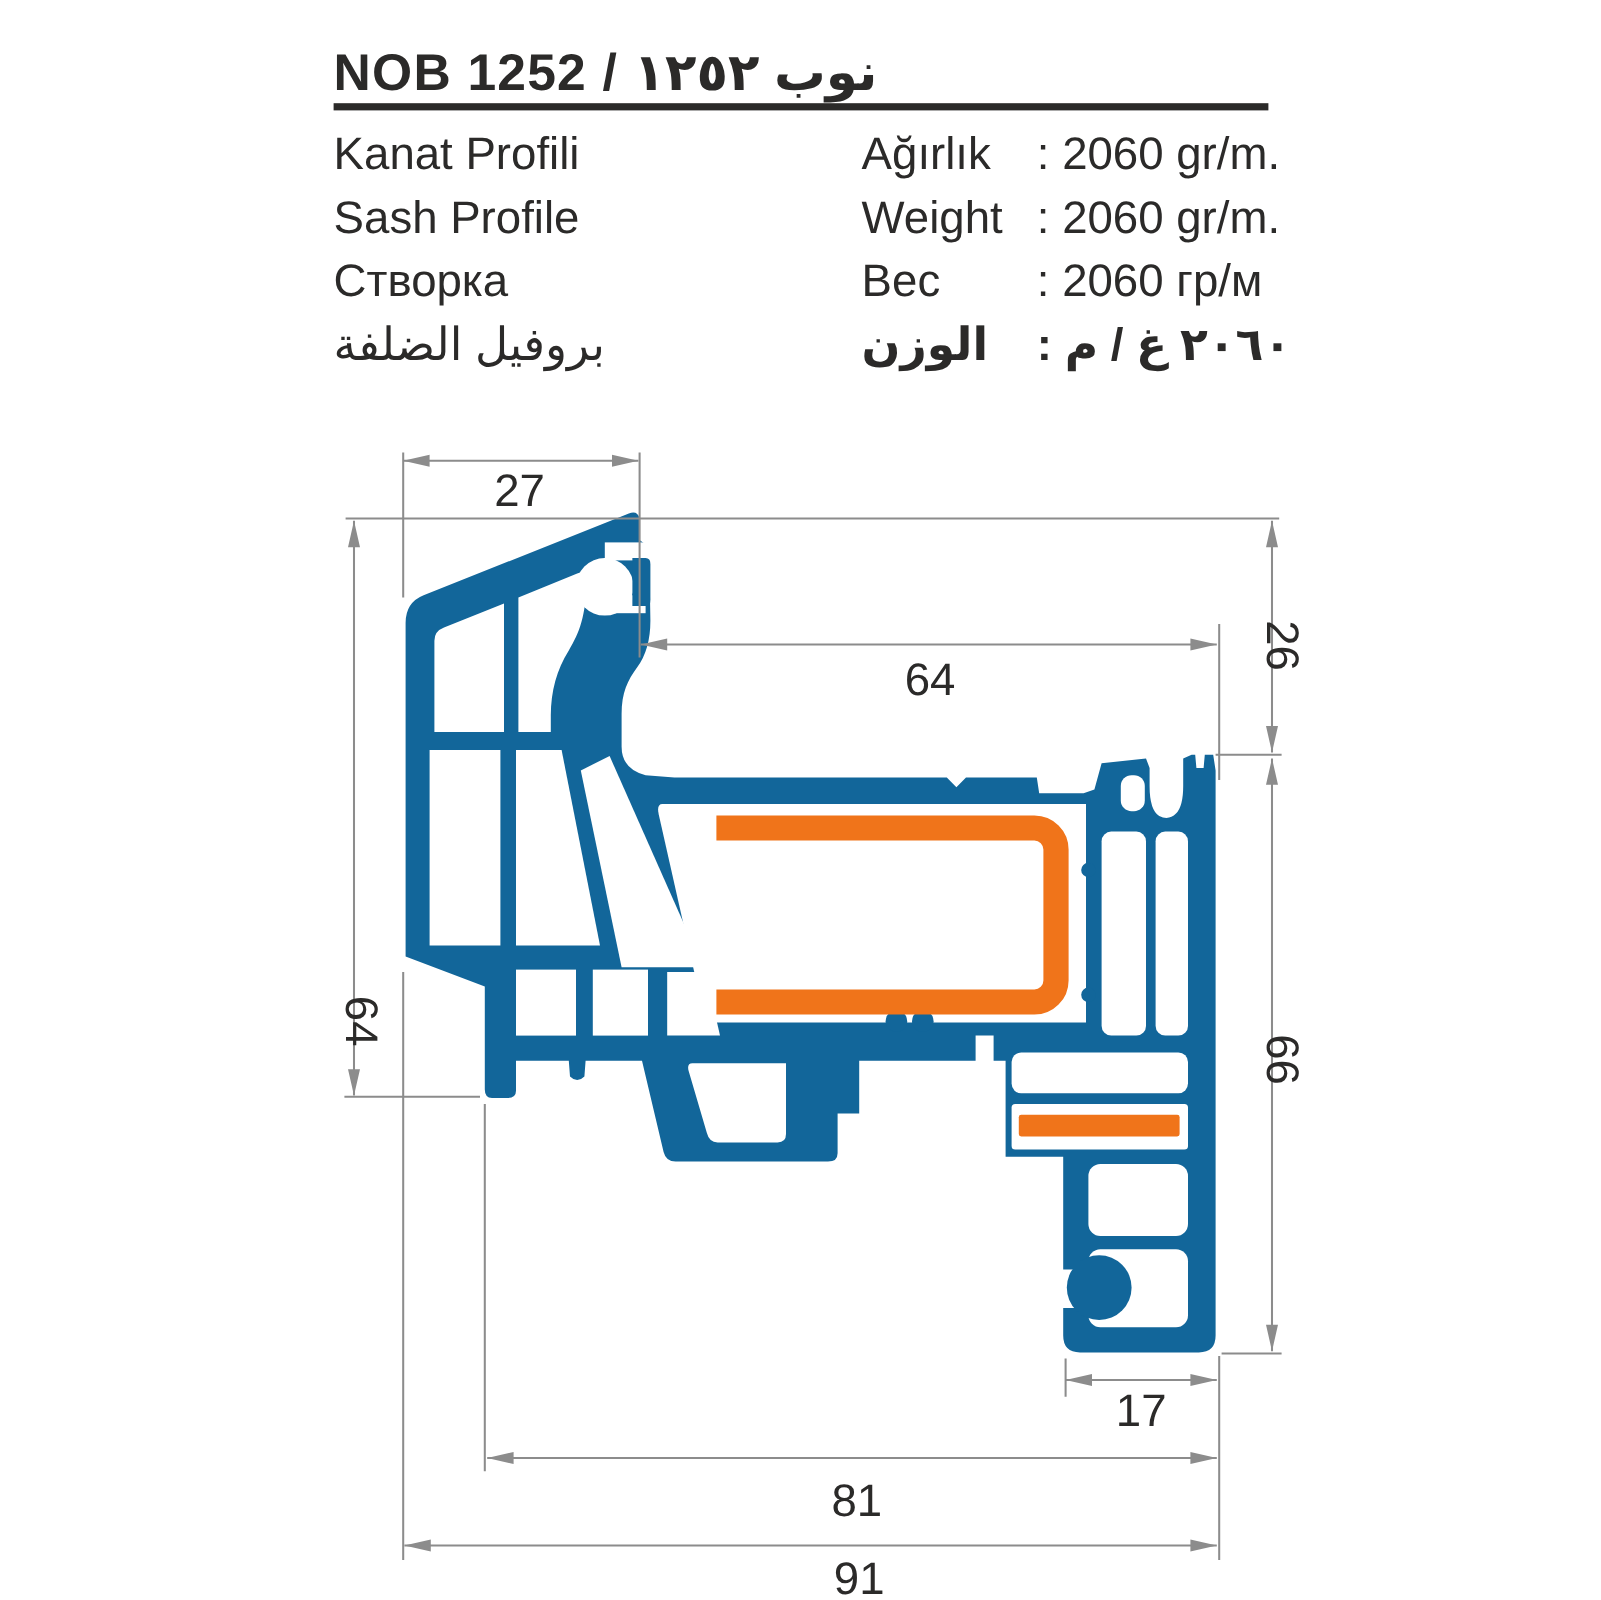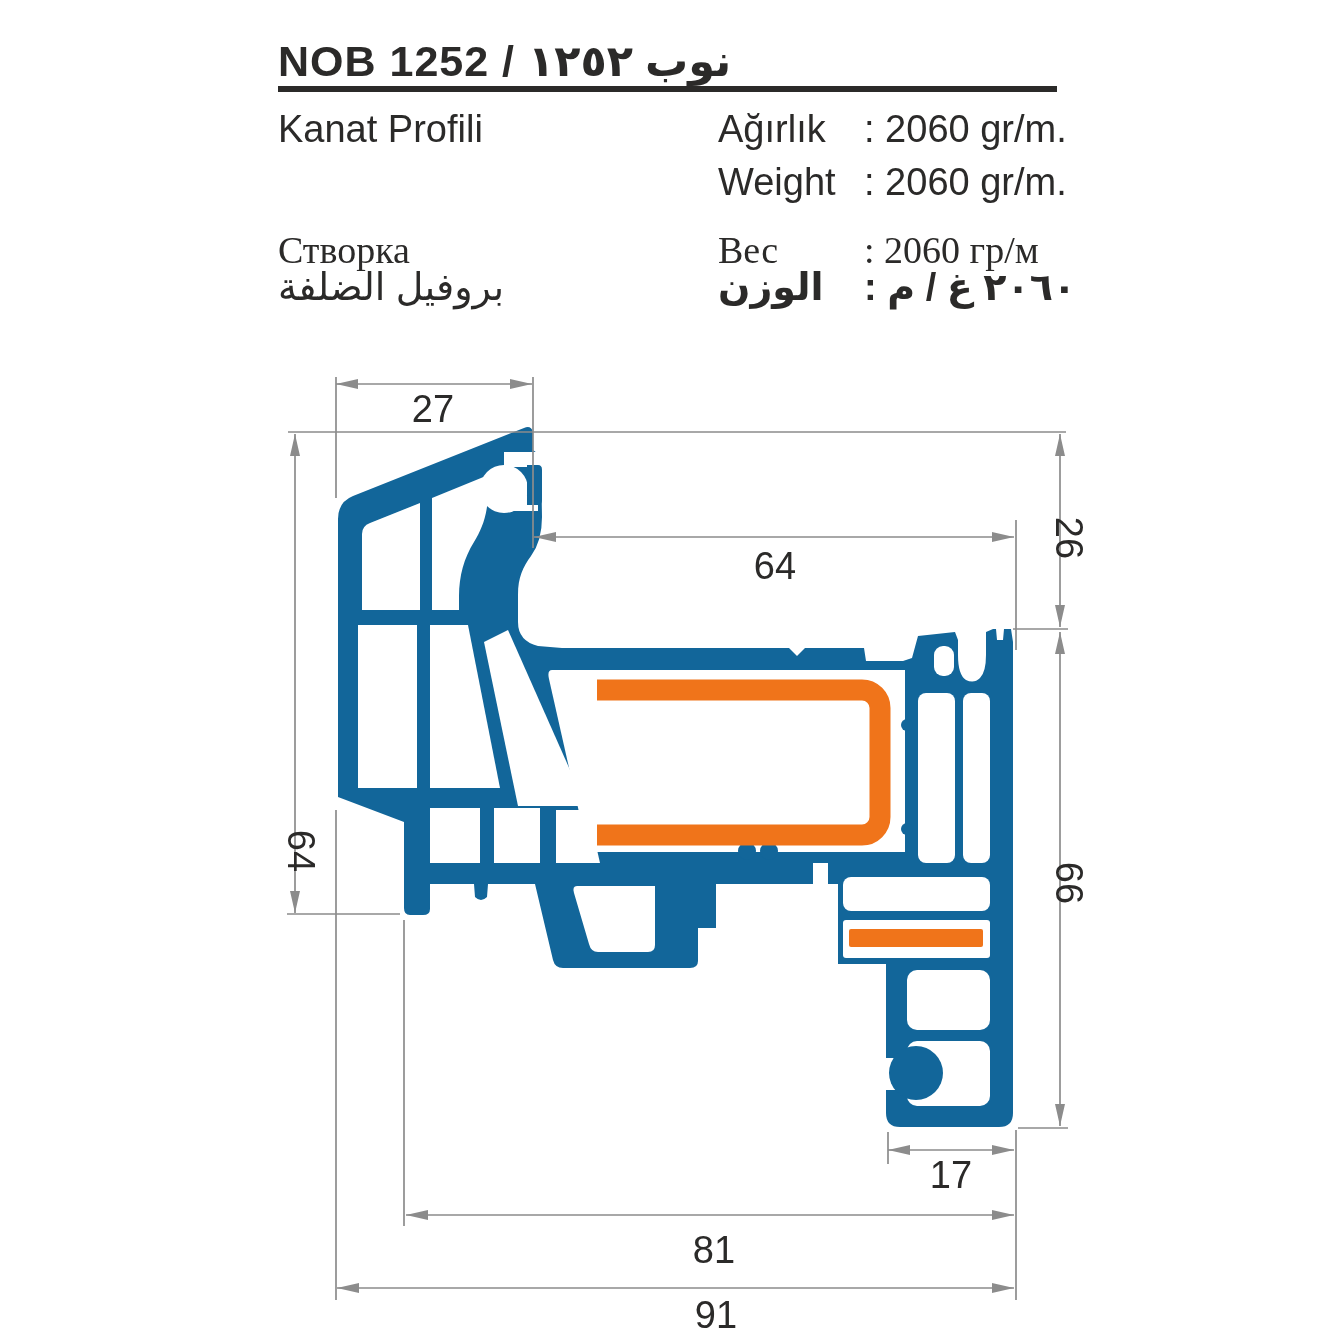--- a/index.html
+++ b/index.html
@@ -9,37 +9,38 @@
   
   #title{left:278px;top:36px;font-size:43px;font-weight:bold;letter-spacing:1px;white-space:nowrap;}
   #title-rule{left:278px;top:86px;width:779px;height:6px;background:#2b2a29;}
   .spec-row{left:278px;width:800px;height:53px;font-size:38px;white-space:nowrap;}
   .spec-row .label{position:absolute;left:0;top:0;}
   .spec-row .term{position:absolute;left:440px;top:0;width:160px;}
   .spec-row .value{position:absolute;left:586px;top:0;}
   .row-ar .label{font-weight:normal;}
   .row-ar .term{font-weight:bold;}
   .row-ar .value{font-weight:bold;}
-  #row-0{top:108px;} #row-1{top:161px;} #row-2{top:228px;font-family:Liberation Serif, serif;} #row-3{top:265px;}
+  #row-0{top:108px;} #row-1{top:161px;} #row-2{top:214px;} #row-3{top:265px;}
   
   #drawing{left:0;top:0;width:1334px;height:1333px;}
   text{font-family:"Liberation Sans","DejaVu Sans",sans-serif;}
 </style>
 </head>
 <body>
 
 <div class="abs" id="title">NOB 1252 / نوب ١٢٥٢</div>
 <div class="abs" id="title-rule"></div>
 
 <div class="abs spec-row" id="row-0">
   <span class="label">Kanat Profili</span>
   <span class="term">Ağırlık</span>
   <span class="value">: 2060 gr/m.</span>
 </div>
 <div class="abs spec-row" id="row-1">
+  <span class="label">Sash Profile</span>
   <span class="term">Weight</span>
   <span class="value">: 2060 gr/m.</span>
 </div>
 <div class="abs spec-row" id="row-2">
   <span class="label">Створка</span>
   <span class="term">Вес</span>
   <span class="value">: 2060 гр/м</span>
 </div>
 <div class="abs spec-row row-ar" id="row-3">
   <span class="label">بروفيل الضلفة</span>

